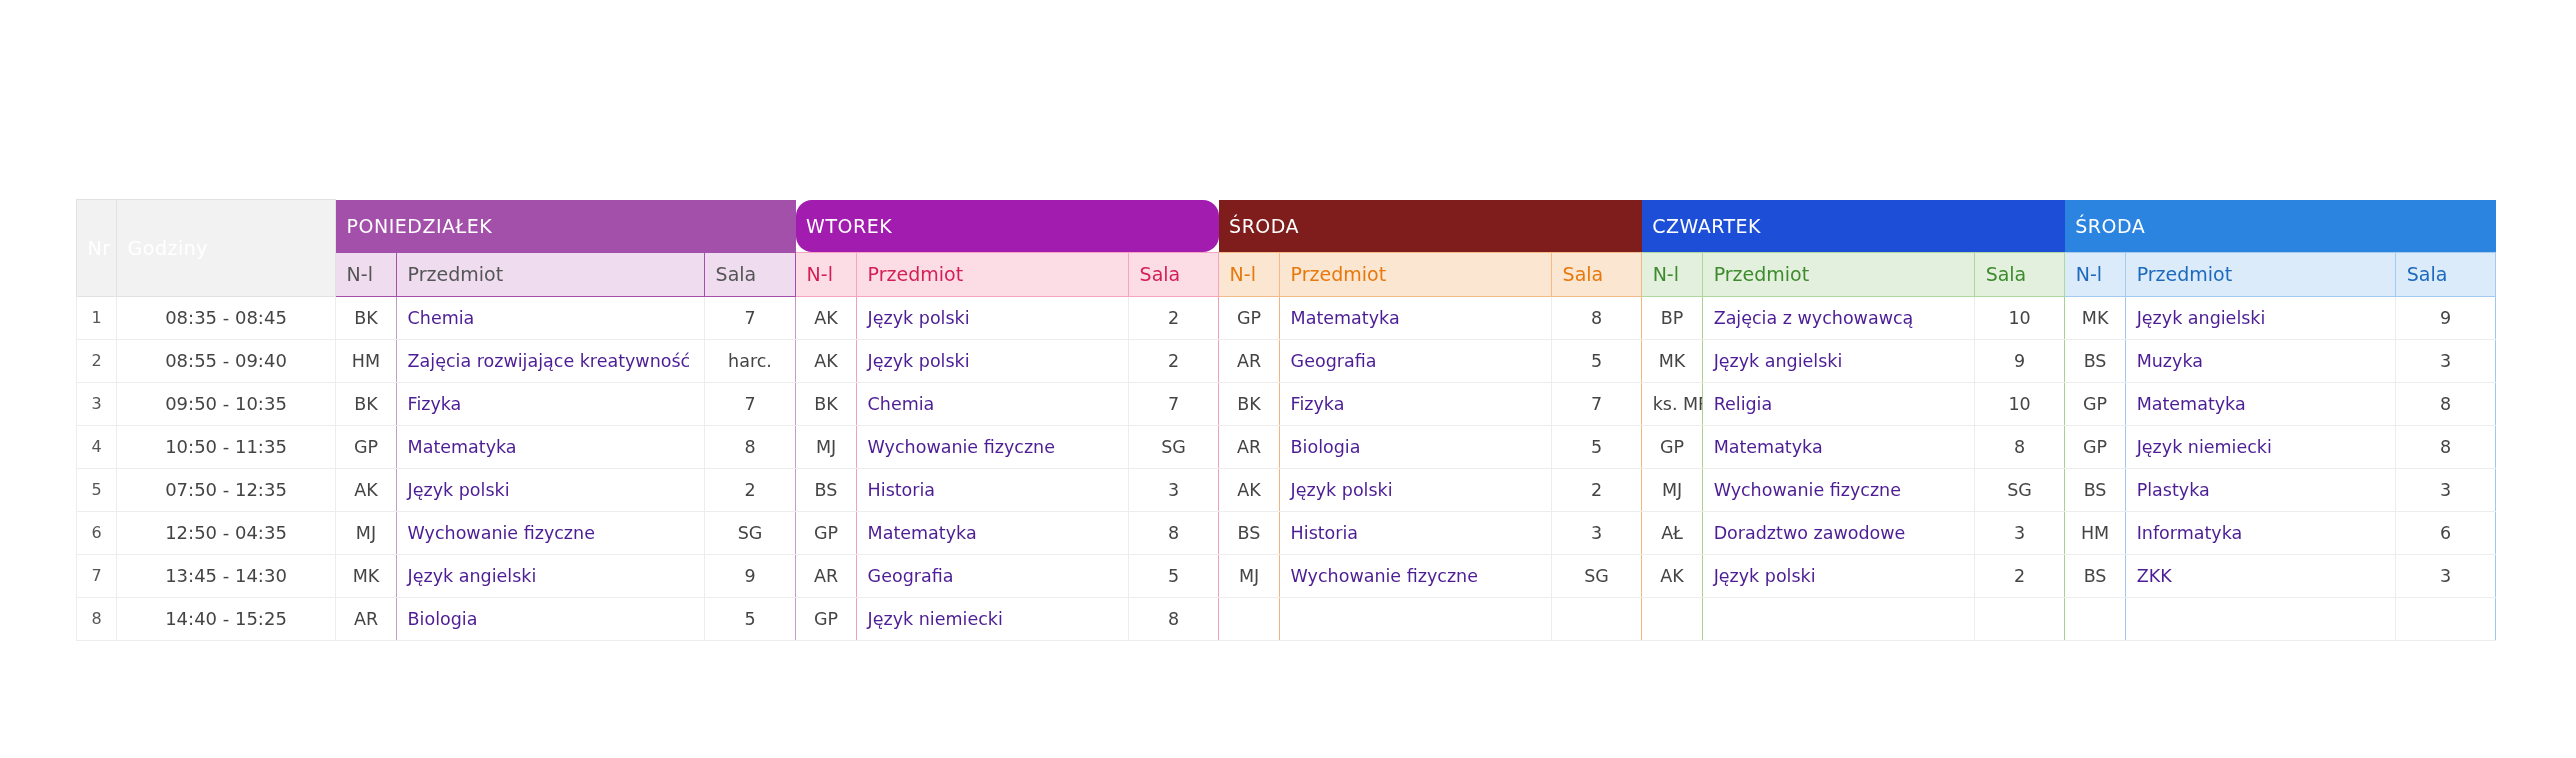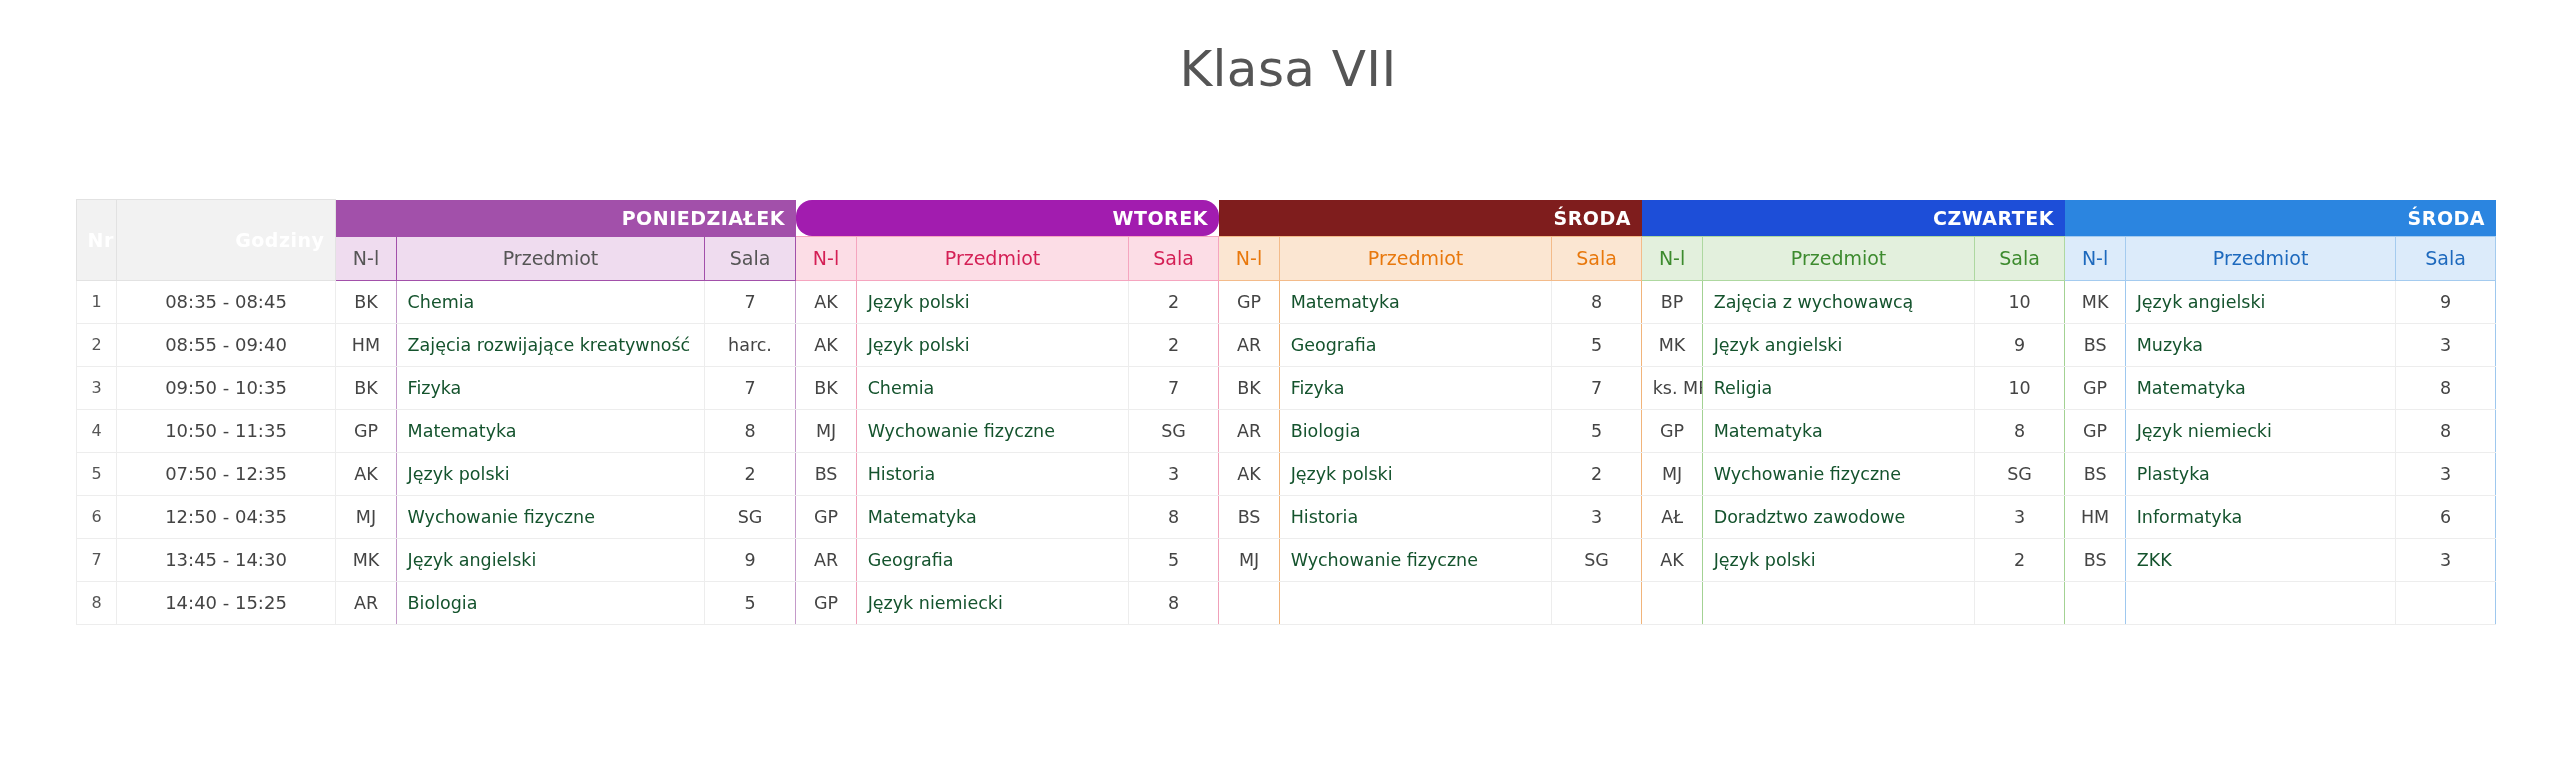--- a/index.html
+++ b/index.html
@@ -48,41 +48,41 @@
     padding: 0 10.6px;
     margin: 0;
     font-weight: 400;
     vertical-align: middle;
     overflow: hidden;
     white-space: nowrap;
   }
 
   
   tr.day-row th {
-    height: 36px;
+    height: 52px;
     font-size: 19px;
-    font-weight: 700;
+    font-weight: 400;
     color: #ffffff;
-    text-align: right;
+    text-align: left;
     letter-spacing: 0.5px;
   }
   th.corner-nr, th.corner-godziny {
     background: #f2f2f2;
     color: #444444;
     font-weight: 400;
     font-size: 18px;
     border: 0.8px solid #e2e2e2;
   }
   th.corner-nr { font-size: 15px; }
 
   
   tr.sub-row th {
     height: 43px;
     font-size: 19px;
-    text-align: center;
+    text-align: left;
   }
 
   
   tbody tr { height: 43px; }
   td.c-nr {
     text-align: center;
     color: #555555;
     font-size: 16px;
     border: 0.8px solid #ededed;
   }
@@ -92,21 +92,21 @@
     font-size: 18px;
     border: 0.8px solid #ededed;
   }
   td.c-teacher {
     text-align: center;
     color: #444444;
     font-size: 17.5px;
   }
   td.c-subject {
     text-align: left;
-    color: #14532d;
+    color: #4c1d95;
     font-size: 17.5px;
   }
   td.c-room {
     text-align: center;
     color: #444444;
     font-size: 17.5px;
   }
 
   
   td.d0 { border: 0.8px solid #ededed; }
@@ -140,21 +140,20 @@
   .day3-sub  { background: #e3f0dd; color: #3d8b2e; border: 0.8px solid #aed8a0; font-weight: 700; }
   
   .day4-head { background: #2b85e0; }
   .day4-sub  { background: #dcebfa; color: #1d69bd; border: 0.8px solid #a4cbef; font-weight: 700; }
 </style>
 </head>
 <body>
 
 <div id="page">
 
-  <div id="page-title">Klasa VII</div>
 
   <div id="timetable-wrap">
     <table class="timetable">
       <colgroup>
         <col style="width:40px">
         <col style="width:219px">
         <col style="width:61px">
           <col style="width:308px">
           <col style="width:91px">
         <col style="width:61px">

